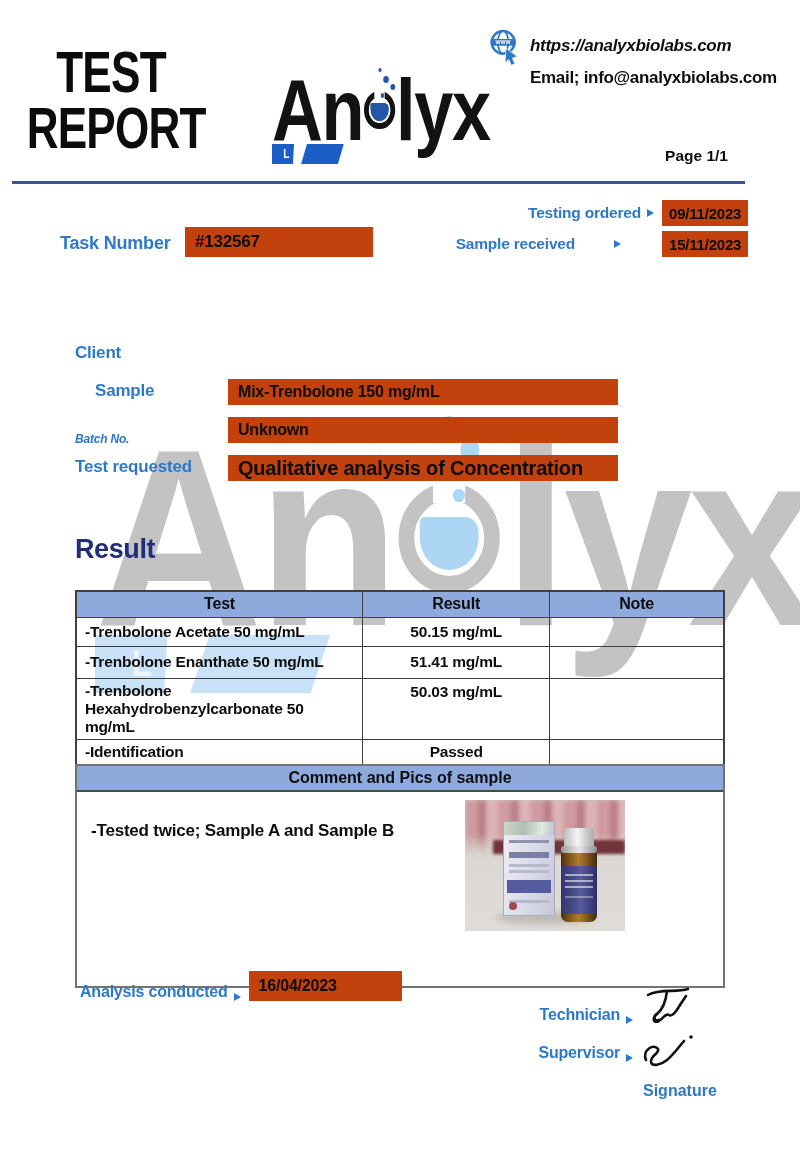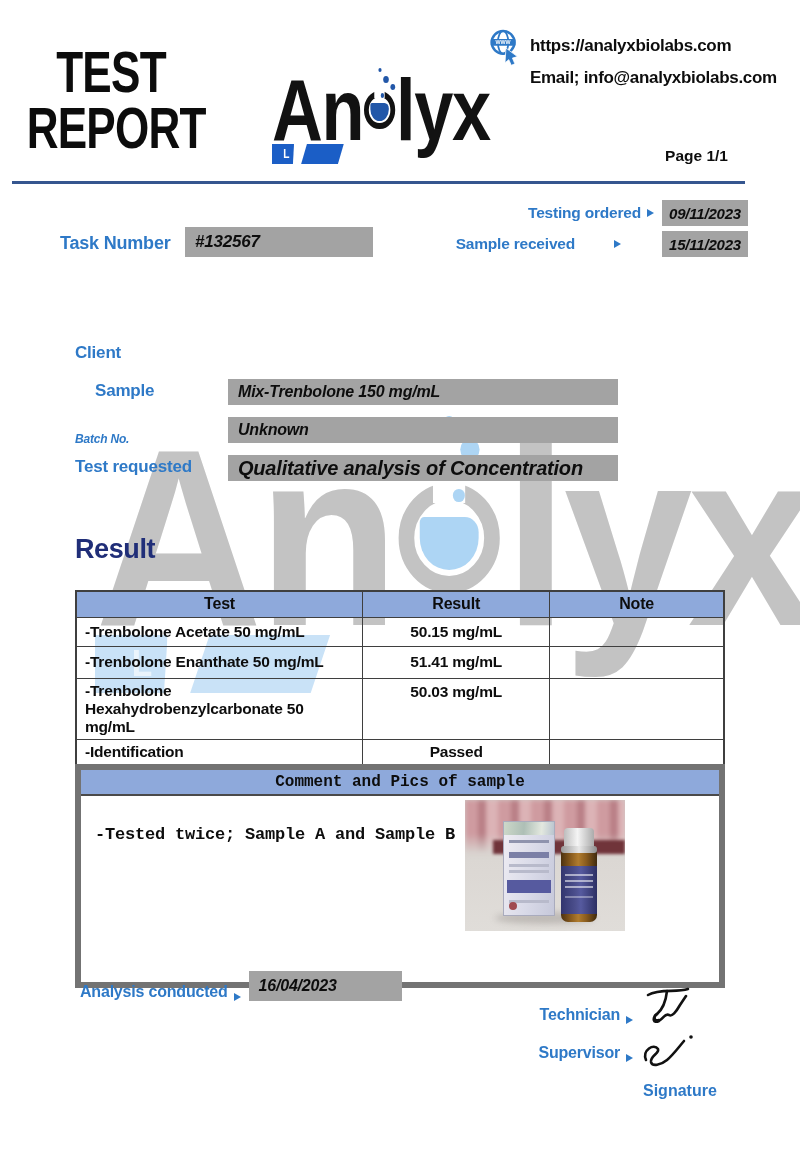--- a/index.html
+++ b/index.html
@@ -44,43 +44,43 @@
   .report-title { left:0; top:44px; width:222px; text-align:center; color:#0c0c0c; z-index:2; }
   .report-title .line { font-size:58px; line-height:56px; transform:scaleX(0.76); transform-origin:50% 50%;
                         letter-spacing:-1px; }
   .contact { left:530px; font-size:17px; color:#0d0d0d; letter-spacing:-0.3px; z-index:2; }
   #globe { left:486px; top:28px; z-index:2; }
   .page-num { left:570px; top:147px; width:158px; text-align:right; font-size:15.5px; color:#0d0d0d; z-index:2;}
   .hrule { left:12px; top:181px; width:733px; height:2.5px; background:#35568f; z-index:2; }
 
   
   .blue-label { color:#2e79c7; letter-spacing:-0.2px; }
-  .field-box { background:#a3a3a3; color:#0d0d0d; display:flex; align-items:center;
-               padding-left:10px; letter-spacing:-0.2px; z-index:1;font-style:italic; }
+  .field-box { background:#c2410c; color:#0d0d0d; display:flex; align-items:center;
+               padding-left:10px; letter-spacing:-0.2px; z-index:1; }
   .arrow { display:inline-block; width:0; height:0; border-left:7px solid #2e79c7;
            border-top:4.5px solid transparent; border-bottom:4.5px solid transparent;
            margin:0 0 0 6px; }
   .meta-row { display:flex; align-items:center; justify-content:flex-end; z-index:2; }
   .meta-row .blue-label { font-size:15.5px; }
   .meta-box { width:86px; height:26px; font-size:15px; margin-left:8px; padding-left:7px; }
 
   
   .result-heading { left:75px; top:534px; font-size:27px; color:#202e78; letter-spacing:-0.4px; z-index:2; }
   #results-table { left:75px; top:590px; width:650px; border-collapse:collapse; z-index:1; position:absolute; }
   #results-table th, #results-table td { border:1px solid #3f3f3f; color:#0d0d0d; letter-spacing:-0.2px; }
   #results-table { border:2px solid #3f3f3f; }
   #results-table th { background:#8ea9db; height:26px; font-size:16px; text-align:center; }
   #results-table td { font-size:15.5px; background:transparent;margin-left:40px; }
   td.c-test { text-align:left; padding:3px 6px 3px 8px; width:287px; }
   td.c-result { text-align:center; width:188px; }
   td.c-note { width:175px; }
   tr.r1 td { height:29px; } tr.r2 td { height:32px; } tr.r3 td { height:44px; } tr.r4 td { height:26px; }
 
   
-  #comment-box { left:75px; top:764px; width:650px; height:224px; border:6px solid #737373; z-index:1;font-family:Liberation Mono, monospace; }
+  #comment-box { left:75px; top:764px; width:650px; height:224px; border:2px solid #737373; z-index:1; }
   #comment-header { height:26px; background:#8ea9db; border-bottom:2px solid #4a4a4a;
                     display:flex; align-items:center; justify-content:center;
                     font-size:16px; color:#0d0d0d; }
   #comment-text { position:absolute; left:14px; top:55px; font-size:17px; color:#0d0d0d; letter-spacing:-0.2px;}
 
   
   #sample-photo { left:465px; top:800px; width:160px; height:131px; overflow:hidden;
                   background:linear-gradient(#cfc9c6 0%, #dbd7d3 45%, #e0ddd9 100%); z-index:2; }
   .photo-top { position:absolute; left:0; top:0; right:0; height:56px;
                background:
@@ -162,21 +162,21 @@
     </div>
   </div>
 
   <svg id="globe" class="abs" width="38" height="42" viewBox="0 0 40 44">
     <circle cx="18" cy="15" r="12" fill="none" stroke="#2e79c7" stroke-width="2.6"></circle>
     <ellipse cx="18" cy="15" rx="5.5" ry="12" fill="none" stroke="#2e79c7" stroke-width="1.8"></ellipse>
     <rect x="5" y="11.4" width="26" height="7.2" rx="1.2" fill="#2e79c7"></rect>
     <text x="18" y="17.2" font-size="5.6" fill="#ffffff" text-anchor="middle" font-family="Liberation Sans, sans-serif" font-weight="bold">WWW</text>
     <path d="M21 21 L33 30 L27.8 31.6 L30.4 37.6 L26.6 39.2 L24 33.2 L20 36.4 Z" fill="#2e79c7" stroke="#ffffff" stroke-width="0.8"></path>
   </svg>
-  <div class="abs contact" style="top:36px;">https://analyxbiolabs.com</div>
+  <div class="abs contact" style="top:36px;font-style:italic;">https://analyxbiolabs.com</div>
   <div class="abs contact" style="top:68px;">Email; info@analyxbiolabs.com</div>
   <div class="abs page-num">Page 1/1</div>
   <div class="abs hrule"></div>
 
   <div class="abs meta-row" style="left:430px; top:200px; width:318px;">
     <span class="blue-label">Testing ordered</span>
     <span class="arrow"></span>
     <span class="field-box meta-box">09/11/2023</span>
   </div>
   <div class="abs meta-row" style="left:430px; top:231px; width:318px;gap:33px;">

